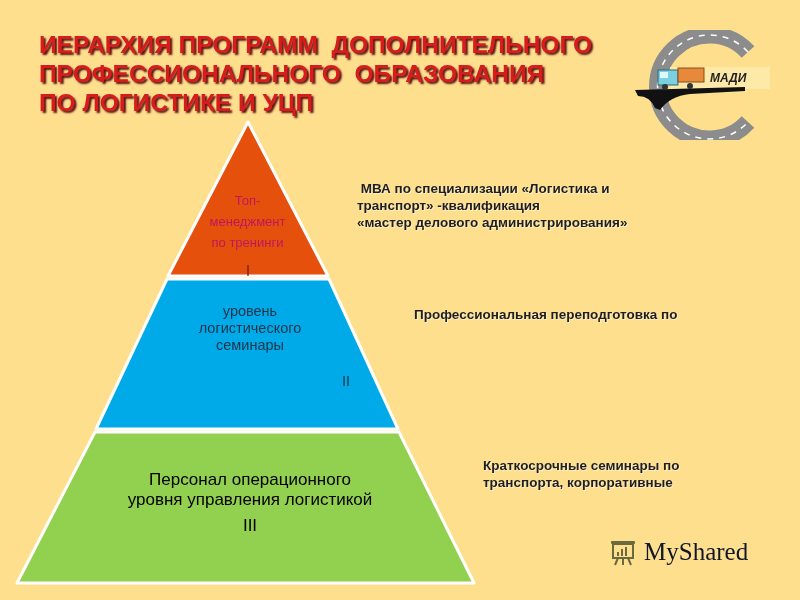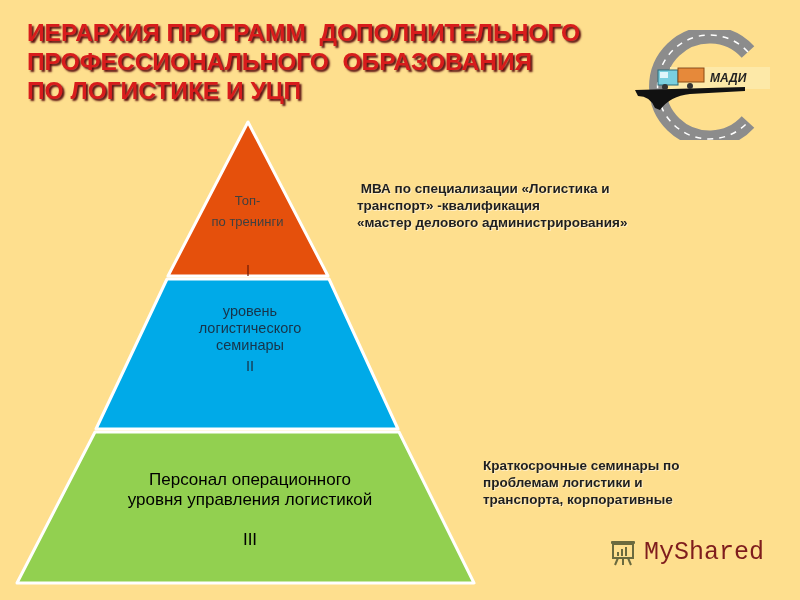--- a/index.html
+++ b/index.html
@@ -2,51 +2,51 @@
 <html><head>
 <meta charset="utf-8">
 <style>
   html, body { margin:0; padding:0; }
   body {
     width:800px; height:600px; overflow:hidden; position:relative;
     background:#fedf8e;
     font-family:"Liberation Sans", sans-serif;
   }
   .title {
-    position:absolute; left:27px; top:18px; margin:0;
+    position:absolute; left:27px; top:18px; margin:12px;
     font-family:"Liberation Sans", sans-serif;
     font-weight:bold; font-size:24.5px; line-height:29px;
     color:#d81c1c; letter-spacing:0px;
     text-shadow: 2px 2px 2px #5a1010;
   }
   .title span { display:block; white-space:pre; }
   .logo { position:absolute; left:630px; top:30px; width:140px; height:110px; }
   .pyramid { position:absolute; left:0; top:0; width:800px; height:600px; }
   .lvl-label {
-    position:absolute; text-align:center; color:#404040;
+    position:absolute; text-align:center; color:#be185d;
     font-family:"Liberation Sans", sans-serif;
   }
   .lvl1 { left:180px; top:190px; width:135px; font-size:13px; line-height:21px; }
   .lvl2 { left:150px; top:303px; width:200px; font-size:14.5px; line-height:17px; color:#17344a; }
-  .lvl2 .num { margin-top:4px; display:block; }
+  .lvl2 .num { margin-top:19px; display:block;text-align:right; }
   .lvl3 { left:80px; top:470px; width:340px; font-size:17px; line-height:20px; color:#000000; }
-  .lvl3 .num { margin-top:20px; display:block; }
+  .lvl3 .num { margin-top:6px; display:block; }
   .desc {
     position:absolute; font-weight:bold; color:#1f1f1f;
     font-family:"Liberation Sans", sans-serif;
     font-size:13.5px; line-height:17px;
     text-shadow: 1px 1px 0 rgba(255,255,255,0.5);
   }
   .desc span { display:block; white-space:pre; }
   .d1 { left:357px; top:180px; }
   .d2 { left:414px; top:306px; }
   .d3 { left:483px; top:457px; }
   .watermark {
     position:absolute; left:608px; top:537px; display:flex; align-items:center;
-    color:#7f1d1d; font-size:25px; font-family:Liberation Mono, monospace;
+    color:#0f172a; font-size:25px; font-family:Liberation Serif, serif;
   }
   .watermark svg { margin-right:6px; }
 </style>
 </head>
 <body>
 
 <h1 class="title">
   <span>ИЕРАРХИЯ ПРОГРАММ  ДОПОЛНИТЕЛЬНОГО</span>
   <span>ПРОФЕССИОНАЛЬНОГО  ОБРАЗОВАНИЯ</span>
   <span>ПО ЛОГИСТИКЕ И УЦП</span>
@@ -71,20 +71,21 @@
 
 <svg class="pyramid" viewBox="0 0 800 600">
   <polygon points="248,122 168,276 328,276" fill="#e5500c" stroke="#ffffff" stroke-width="3" stroke-linejoin="round"></polygon>
   <polygon points="167,279 329,279 398,429 96,429" fill="#00aae8" stroke="#ffffff" stroke-width="3" stroke-linejoin="round"></polygon>
   <polygon points="95,432 399,432 474,583 17,583" fill="#92d050" stroke="#ffffff" stroke-width="3" stroke-linejoin="round"></polygon>
   <line x1="248" y1="265" x2="248" y2="276" stroke="#6a1a08" stroke-width="1.2"></line>
 </svg>
 
 <div class="lvl-label lvl1">
   <div>Топ-</div>
+  <div>менеджмент</div>
   <div>по тренинги</div>
 </div>
 
 <div class="lvl-label lvl2">
   <div>уровень</div>
   <div>логистического</div>
   <div>семинары</div>
   <span class="num">II</span>
 </div>
 
@@ -94,25 +95,25 @@
   <span class="num">III</span>
 </div>
 
 <div class="desc d1">
   <span> МВА по специализации «Логистика и</span>
   <span>транспорт» -квалификация</span>
   <span>«мастер делового администрирования»</span>
 </div>
 
 <div class="desc d2">
+  <span>Профессиональная переподготовка по</span>
 </div>
 
 <div class="desc d3">
   <span>Краткосрочные семинары по</span>
-  <span>проблемам логистики и</span>
   <span>транспорта, корпоративные</span>
 </div>
 
 <div class="watermark">
   <svg width="30" height="30" viewBox="0 0 30 30">
     <rect x="3" y="4" width="24" height="3" rx="1" fill="#6b6a3e"></rect>
     <rect x="5" y="7" width="20" height="14" fill="none" stroke="#6b6a3e" stroke-width="2"></rect>
     <rect x="9" y="15" width="2" height="4" fill="#6b6a3e"></rect>
     <rect x="13" y="12" width="2" height="7" fill="#6b6a3e"></rect>
     <rect x="17" y="10" width="2" height="9" fill="#6b6a3e"></rect>

